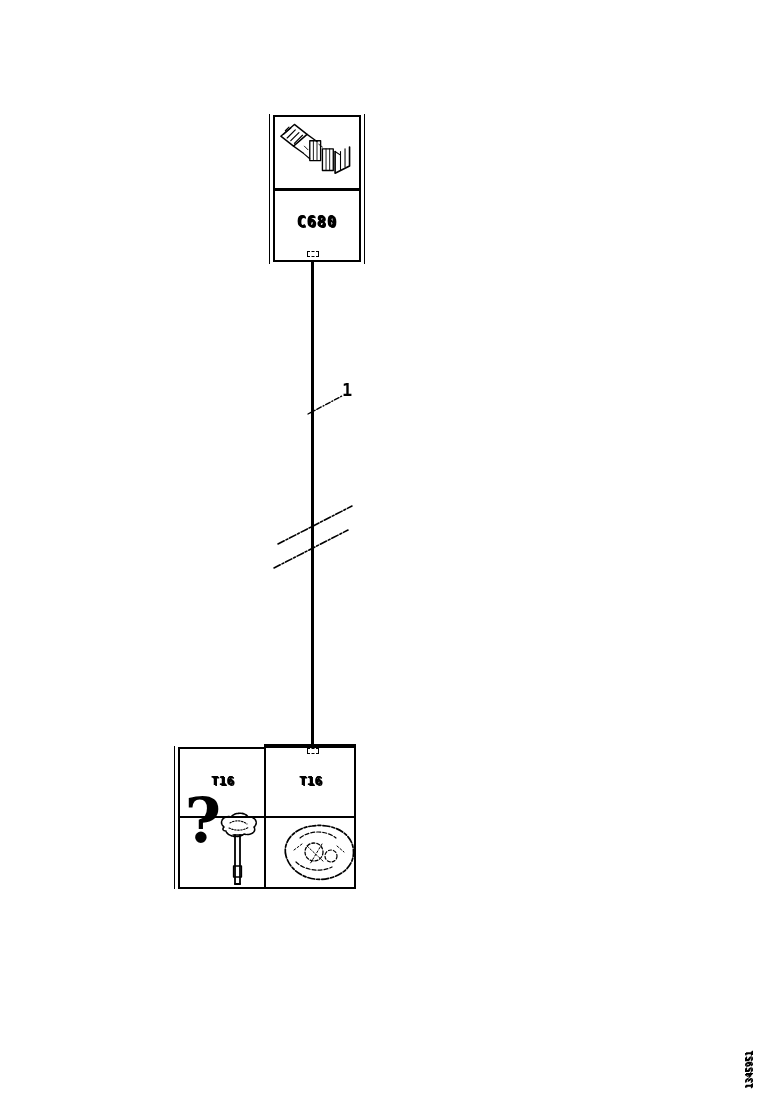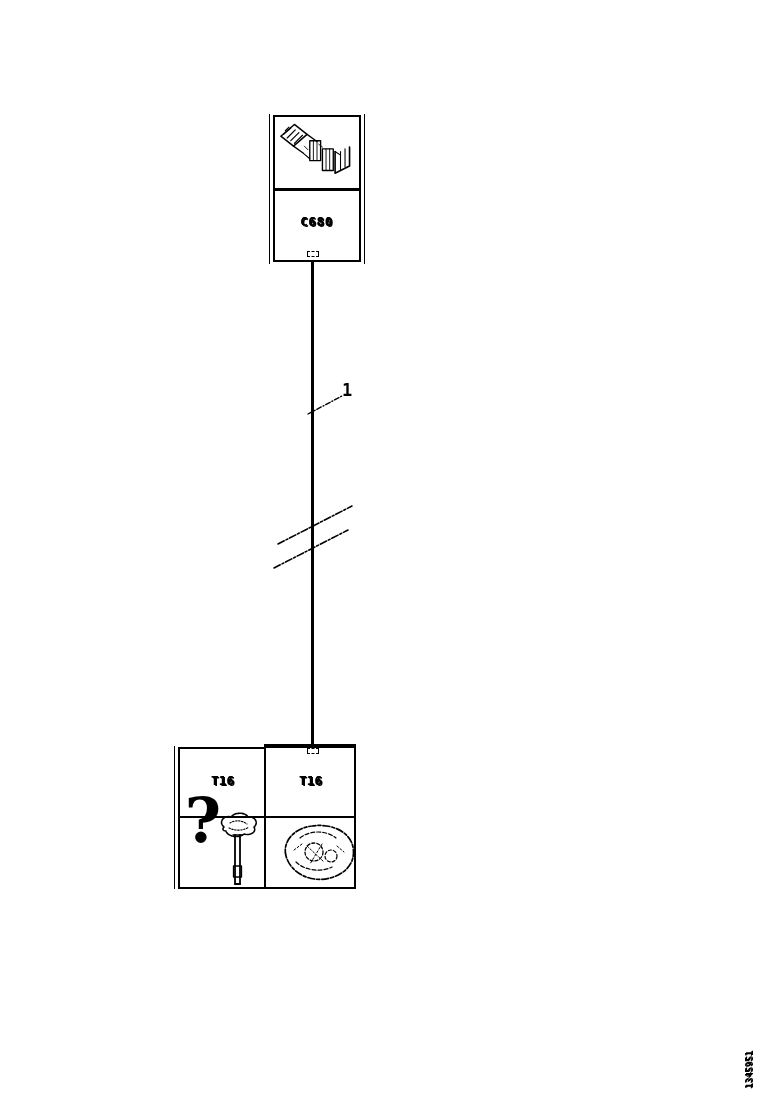--- a/index.html
+++ b/index.html
@@ -11,21 +11,21 @@
   
   .topbox{left:273px;top:115px;width:88px;height:147px;border:2px solid #000;box-sizing:border-box;}
   .topbox-divider{left:273px;top:188px;width:88px;height:3px;background:#000;}
   .dbl-v{width:1px;background:#000;}
   .topbox-dbl-left{left:269px;top:114px;height:150px;}
   .topbox-dbl-right{left:364px;top:114px;height:150px;}
   .conn-img{left:277px;top:119px;width:80px;height:66px;}
   .conn-label{
     left:275px;top:207px;width:84px;height:30px;
     display:flex;align-items:center;justify-content:center;
-    font-size:12px;font-weight:bold;letter-spacing:1px;
+    font-size:15px;font-weight:bold;letter-spacing:1px;
   }
   .overprint{text-shadow:1.1px 0.7px 0 #000, -0.4px 0.4px 0 #000;}
   
   .wire{left:311px;top:261px;width:3px;height:486px;background:#000;}
   .pin-mark{width:12px;height:6px;border:1px dashed #000;box-sizing:border-box;background:transparent;}
   .pin-top{left:307px;top:251px;}
   .pin-bottom{left:307px;top:748px;}
   
   .leader-svg{left:304px;top:388px;width:44px;height:30px;}
   .callout-1{

